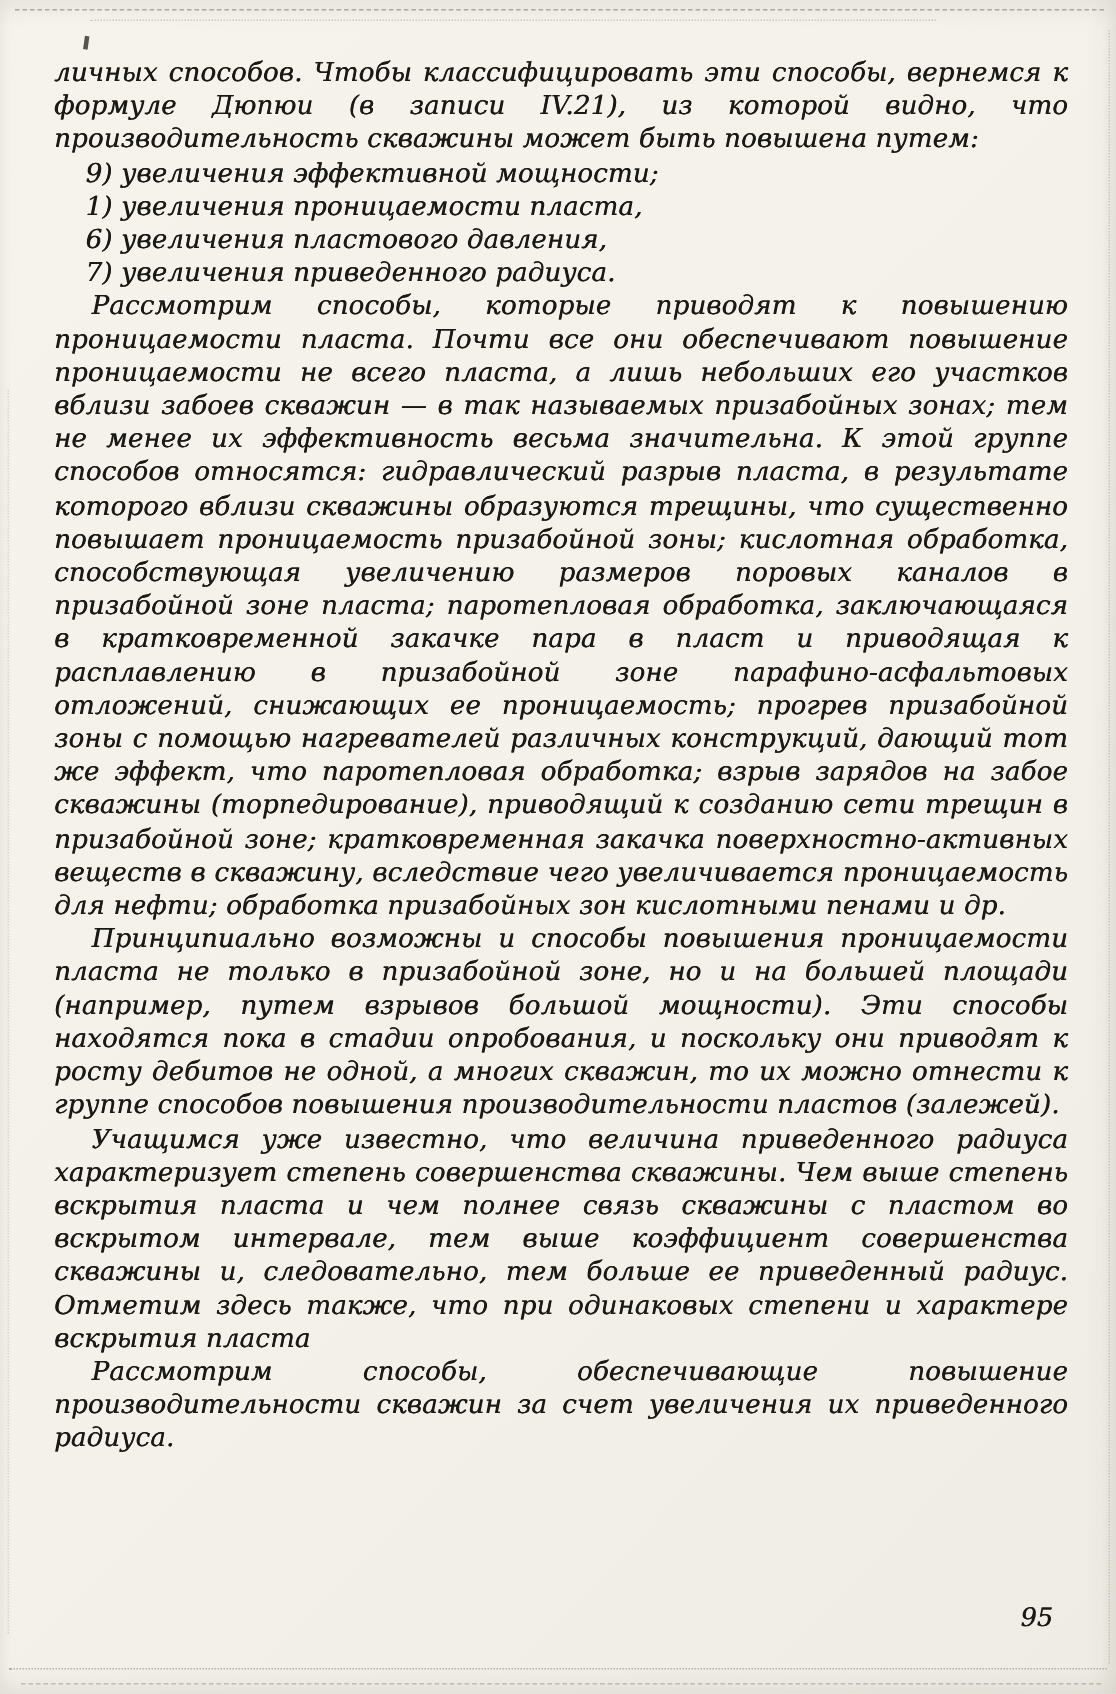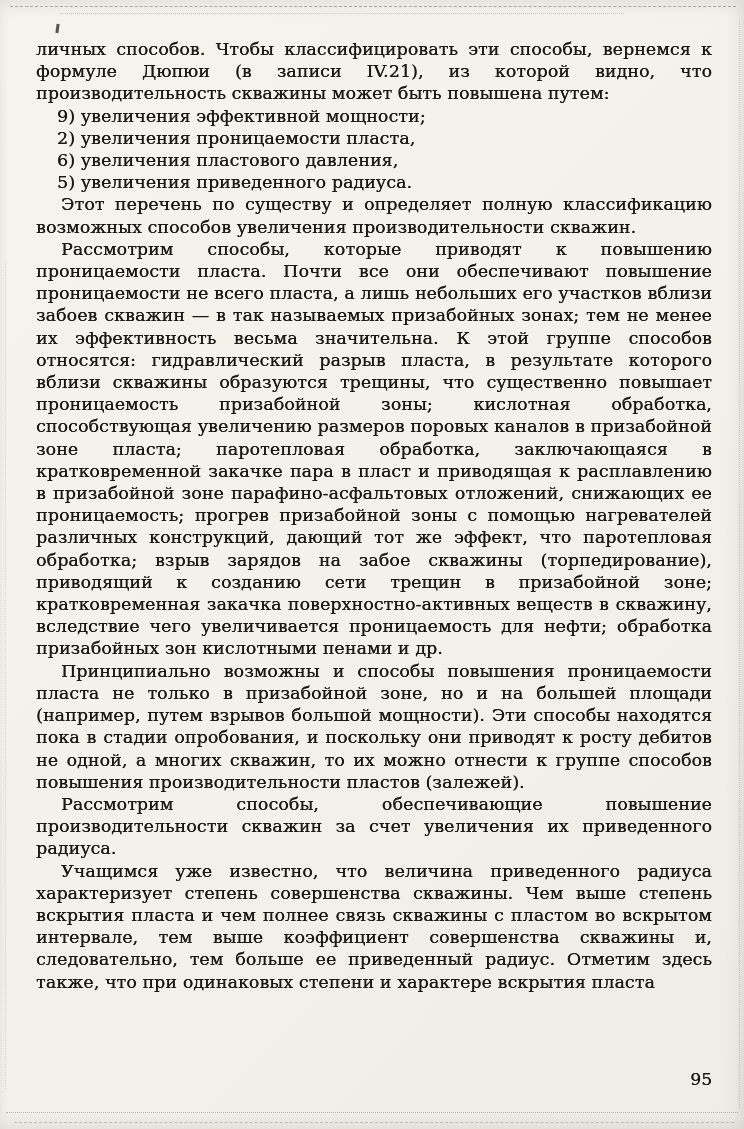--- a/index.html
+++ b/index.html
@@ -11,20 +11,21 @@
     position: relative;
     width: 744px;
     height: 1129px;
     margin: 0 auto;
     background: linear-gradient(135deg, #f5f3ec 0%, #f3f1ea 55%, #eeece4 100%);
     color: #1b1915;
     overflow: hidden;
     box-shadow: inset -8px 0 14px rgba(60,55,40,0.05),
                 inset 0 10px 12px rgba(60,55,40,0.04),
                 inset 0 -10px 12px rgba(60,55,40,0.04);
+    font-style: italic;
   }
   .text-block {
     position: absolute;
     top: 38px;
     left: 36px;
     width: 676px;
     font-family: "DejaVu Serif", "Liberation Serif", serif;
     font-size: 17.4px;
     line-height: 22.2px;
     text-align: justify;
@@ -33,21 +34,21 @@
   }
   .text-block p {
     margin: 0;
     padding: 0;
   }
   .text-block p.cont { text-indent: 0; }
   .text-block p.item { text-indent: 21px; }
   .text-block p.para { text-indent: 25px; }
   .page-number {
     position: absolute;
-    right: 32px;
+    right: 42px;
     bottom: 40px;
     font-family: "DejaVu Serif", "Liberation Serif", serif;
     font-size: 17px;
     color: #1b1915;
     text-shadow: 0.25px 0 0 currentColor;
     text-align: right;
   }
   
   .artifact { position: absolute; pointer-events: none; }
   .edge-top {
@@ -86,28 +87,27 @@
 
   <div class="artifact edge-top"></div>
   <div class="artifact edge-top-2"></div>
   <div class="artifact corner-mark"></div>
   <div class="artifact edge-right"></div>
   <div class="artifact edge-left"></div>
 
   <main class="text-block">
     <p class="cont">личных способов. Чтобы классифицировать эти способы, вернемся к формуле Дюпюи (в записи IV.21), из которой видно, что производительность скважины может быть повышена путем:</p>
     <p class="item">9) увеличения эффективной мощности;</p>
-    <p class="item">2) увеличения проницаемости пласта,</p>
+    <p class="item">1) увеличения проницаемости пласта,</p>
     <p class="item">6) увеличения пластового давления,</p>
-    <p class="item">5) увеличения приведенного радиуса.</p>
-    <p class="para">Этот перечень по существу и определяет полную классификацию возможных способов увеличения производительности скважин.</p>
+    <p class="item">7) увеличения приведенного радиуса.</p>
     <p class="para">Рассмотрим способы, которые приводят к повышению проницаемости пласта. Почти все они обеспечивают повышение проницаемости не всего пласта, а лишь небольших его участков вблизи забоев скважин — в так называемых призабойных зонах; тем не менее их эффективность весьма значительна. К этой группе способов относятся: гидравлический разрыв пласта, в результате которого вблизи скважины образуются трещины, что существенно повышает проницаемость призабойной зоны; кислотная обработка, способствующая увеличению размеров поровых каналов в призабойной зоне пласта; паротепловая обработка, заключающаяся в кратковременной закачке пара в пласт и приводящая к расплавлению в призабойной зоне парафино-асфальтовых отложений, снижающих ее проницаемость; прогрев призабойной зоны с помощью нагревателей различных конструкций, дающий тот же эффект, что паротепловая обработка; взрыв зарядов на забое скважины (торпедирование), приводящий к созданию сети трещин в призабойной зоне; кратковременная закачка поверхностно-активных веществ в скважину, вследствие чего увеличивается проницаемость для нефти; обработка призабойных зон кислотными пенами и др.</p>
     <p class="para">Принципиально возможны и способы повышения проницаемости пласта не только в призабойной зоне, но и на большей площади (например, путем взрывов большой мощности). Эти способы находятся пока в стадии опробования, и поскольку они приводят к росту дебитов не одной, а многих скважин, то их можно отнести к группе способов повышения производительности пластов (залежей).</p>
+    <p class="para">Учащимся уже известно, что величина приведенного радиуса характеризует степень совершенства скважины. Чем выше степень вскрытия пласта и чем полнее связь скважины с пластом во вскрытом интервале, тем выше коэффициент совершенства скважины и, следовательно, тем больше ее приведенный радиус. Отметим здесь также, что при одинаковых степени и характере вскрытия пласта</p>
     <p class="para">Рассмотрим способы, обеспечивающие повышение производительности скважин за счет увеличения их приведенного радиуса.</p>
-    <p class="para">Учащимся уже известно, что величина приведенного радиуса характеризует степень совершенства скважины. Чем выше степень вскрытия пласта и чем полнее связь скважины с пластом во вскрытом интервале, тем выше коэффициент совершенства скважины и, следовательно, тем больше ее приведенный радиус. Отметим здесь также, что при одинаковых степени и характере вскрытия пласта</p>
   </main>
 
   <div class="page-number">95</div>
 
   <div class="artifact edge-bottom"></div>
   <div class="artifact edge-bottom-2"></div>
 
 </div>
 
 </body></html>

